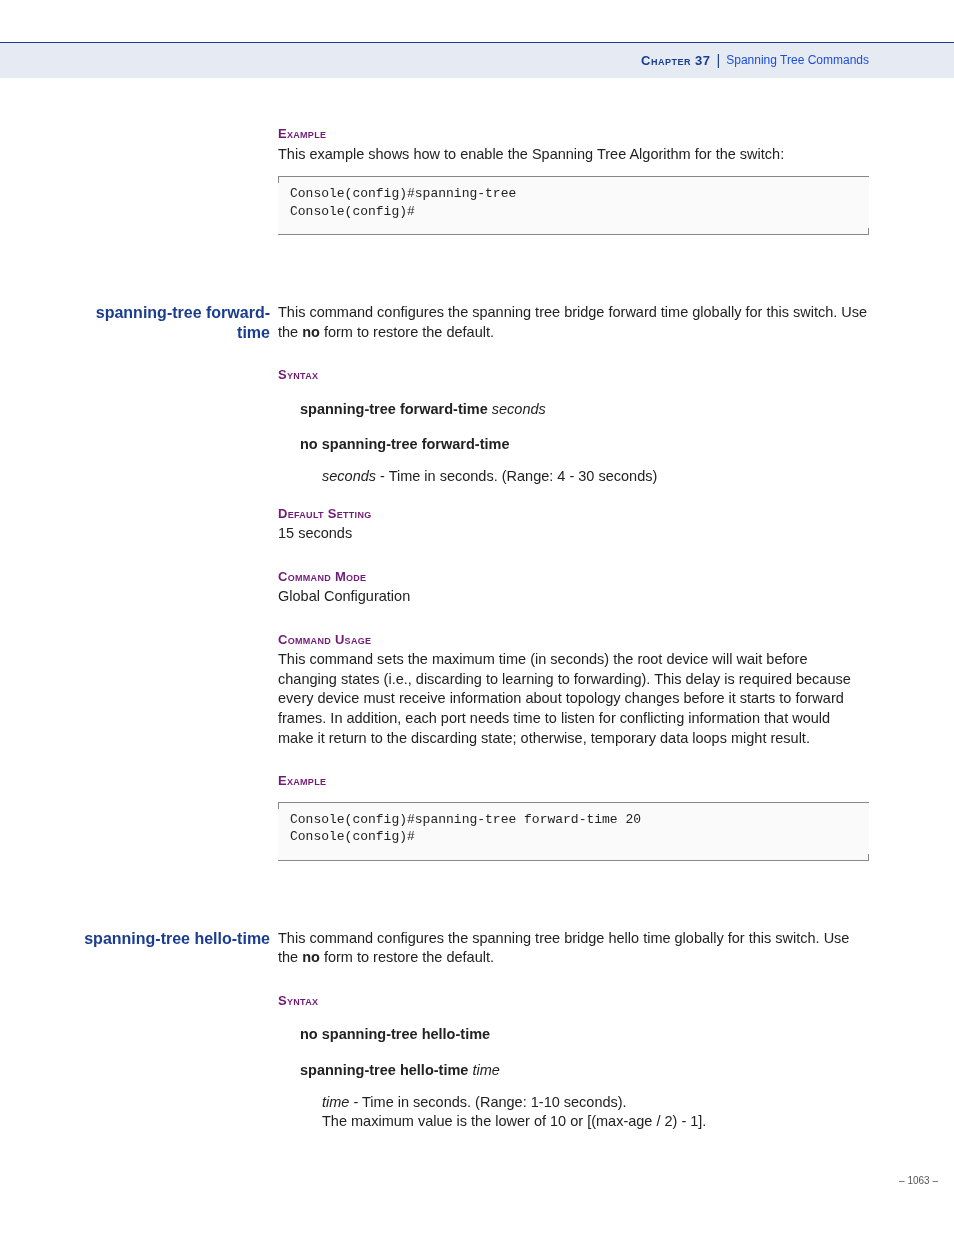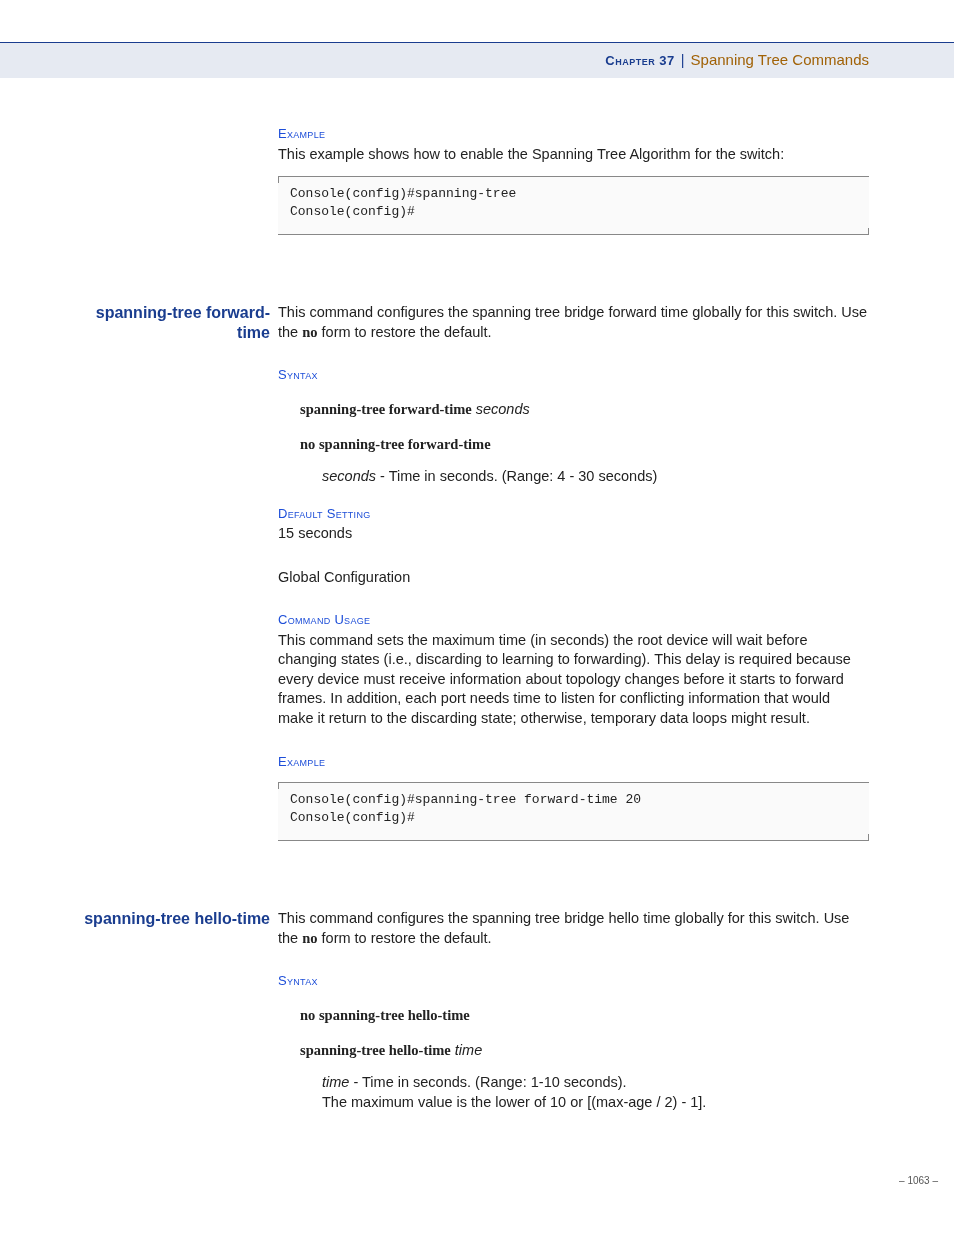--- a/index.html
+++ b/index.html
@@ -37,22 +37,22 @@
     font-weight: bold;
     font-variant: small-caps;
     font-size: 13px;
     letter-spacing: 0.5px;
   }
   .header-band .sep {
     color: #1a3d8f;
     margin: 0 6px;
   }
   .header-band .title {
-    color: #a16207;
-    font-size: 15px;
+    color: #1d4ed8;
+    font-size: 12px;
   }
   .content {
     position: absolute;
     left: 80px;
     right: 85px;
     top: 125px;
   }
   .block {
     display: flex;
     margin-bottom: 18px;
@@ -65,22 +65,22 @@
     box-sizing: border-box;
     color: #1a3d8f;
     font-weight: bold;
     font-size: 16px;
     line-height: 1.25;
   }
   .maincol {
     flex: 1;
   }
   .section-label {
-    color: #1d4ed8;
-    font-weight: normal;
+    color: #701a75;
+    font-weight: bold;
     font-variant: small-caps;
     font-size: 13px;
     letter-spacing: 0.3px;
     margin-bottom: 2px;
   }
   .body-text {
     margin-bottom: 6px;
   }
   .code-box {
     border-top: 1px solid #888;
@@ -110,21 +110,21 @@
   }
   .syntax-line {
     margin-left: 22px;
     margin-top: 16px;
     margin-bottom: 10px;
   }
   .param-desc {
     margin-left: 44px;
     margin-top: 12px;
   }
-  b { font-weight: bold; font-family: Liberation Serif, serif; }
+  b { font-weight: bold; }
   i { font-style: italic; }
   .footer {
     position: absolute;
     bottom: 48px;
     left: 0;
     right: 16px;
     text-align: right;
     font-size: 10px;
     color: #555;
   }
@@ -177,20 +177,21 @@
           <i>seconds</i><span> - Time in seconds. (Range: 4 - 30 seconds)</span><br>
         </div>
 
         <div class="spacer-md"></div>
 
         <div class="section-label">Default Setting</div>
         <div class="body-text">15 seconds</div>
 
         <div class="spacer-md"></div>
 
+        <div class="section-label">Command Mode</div>
         <div class="body-text">Global Configuration</div>
 
         <div class="spacer-md"></div>
 
         <div class="section-label">Command Usage</div>
         <div class="body-text">This command sets the maximum time (in seconds) the root device will wait before changing states (i.e., discarding to learning to forwarding). This delay is required because every device must receive information about topology changes before it starts to forward frames. In addition, each port needs time to listen for conflicting information that would make it return to the discarding state; otherwise, temporary data loops might result.</div>
 
         <div class="spacer-md"></div>
 
         <div class="section-label">Example</div>

